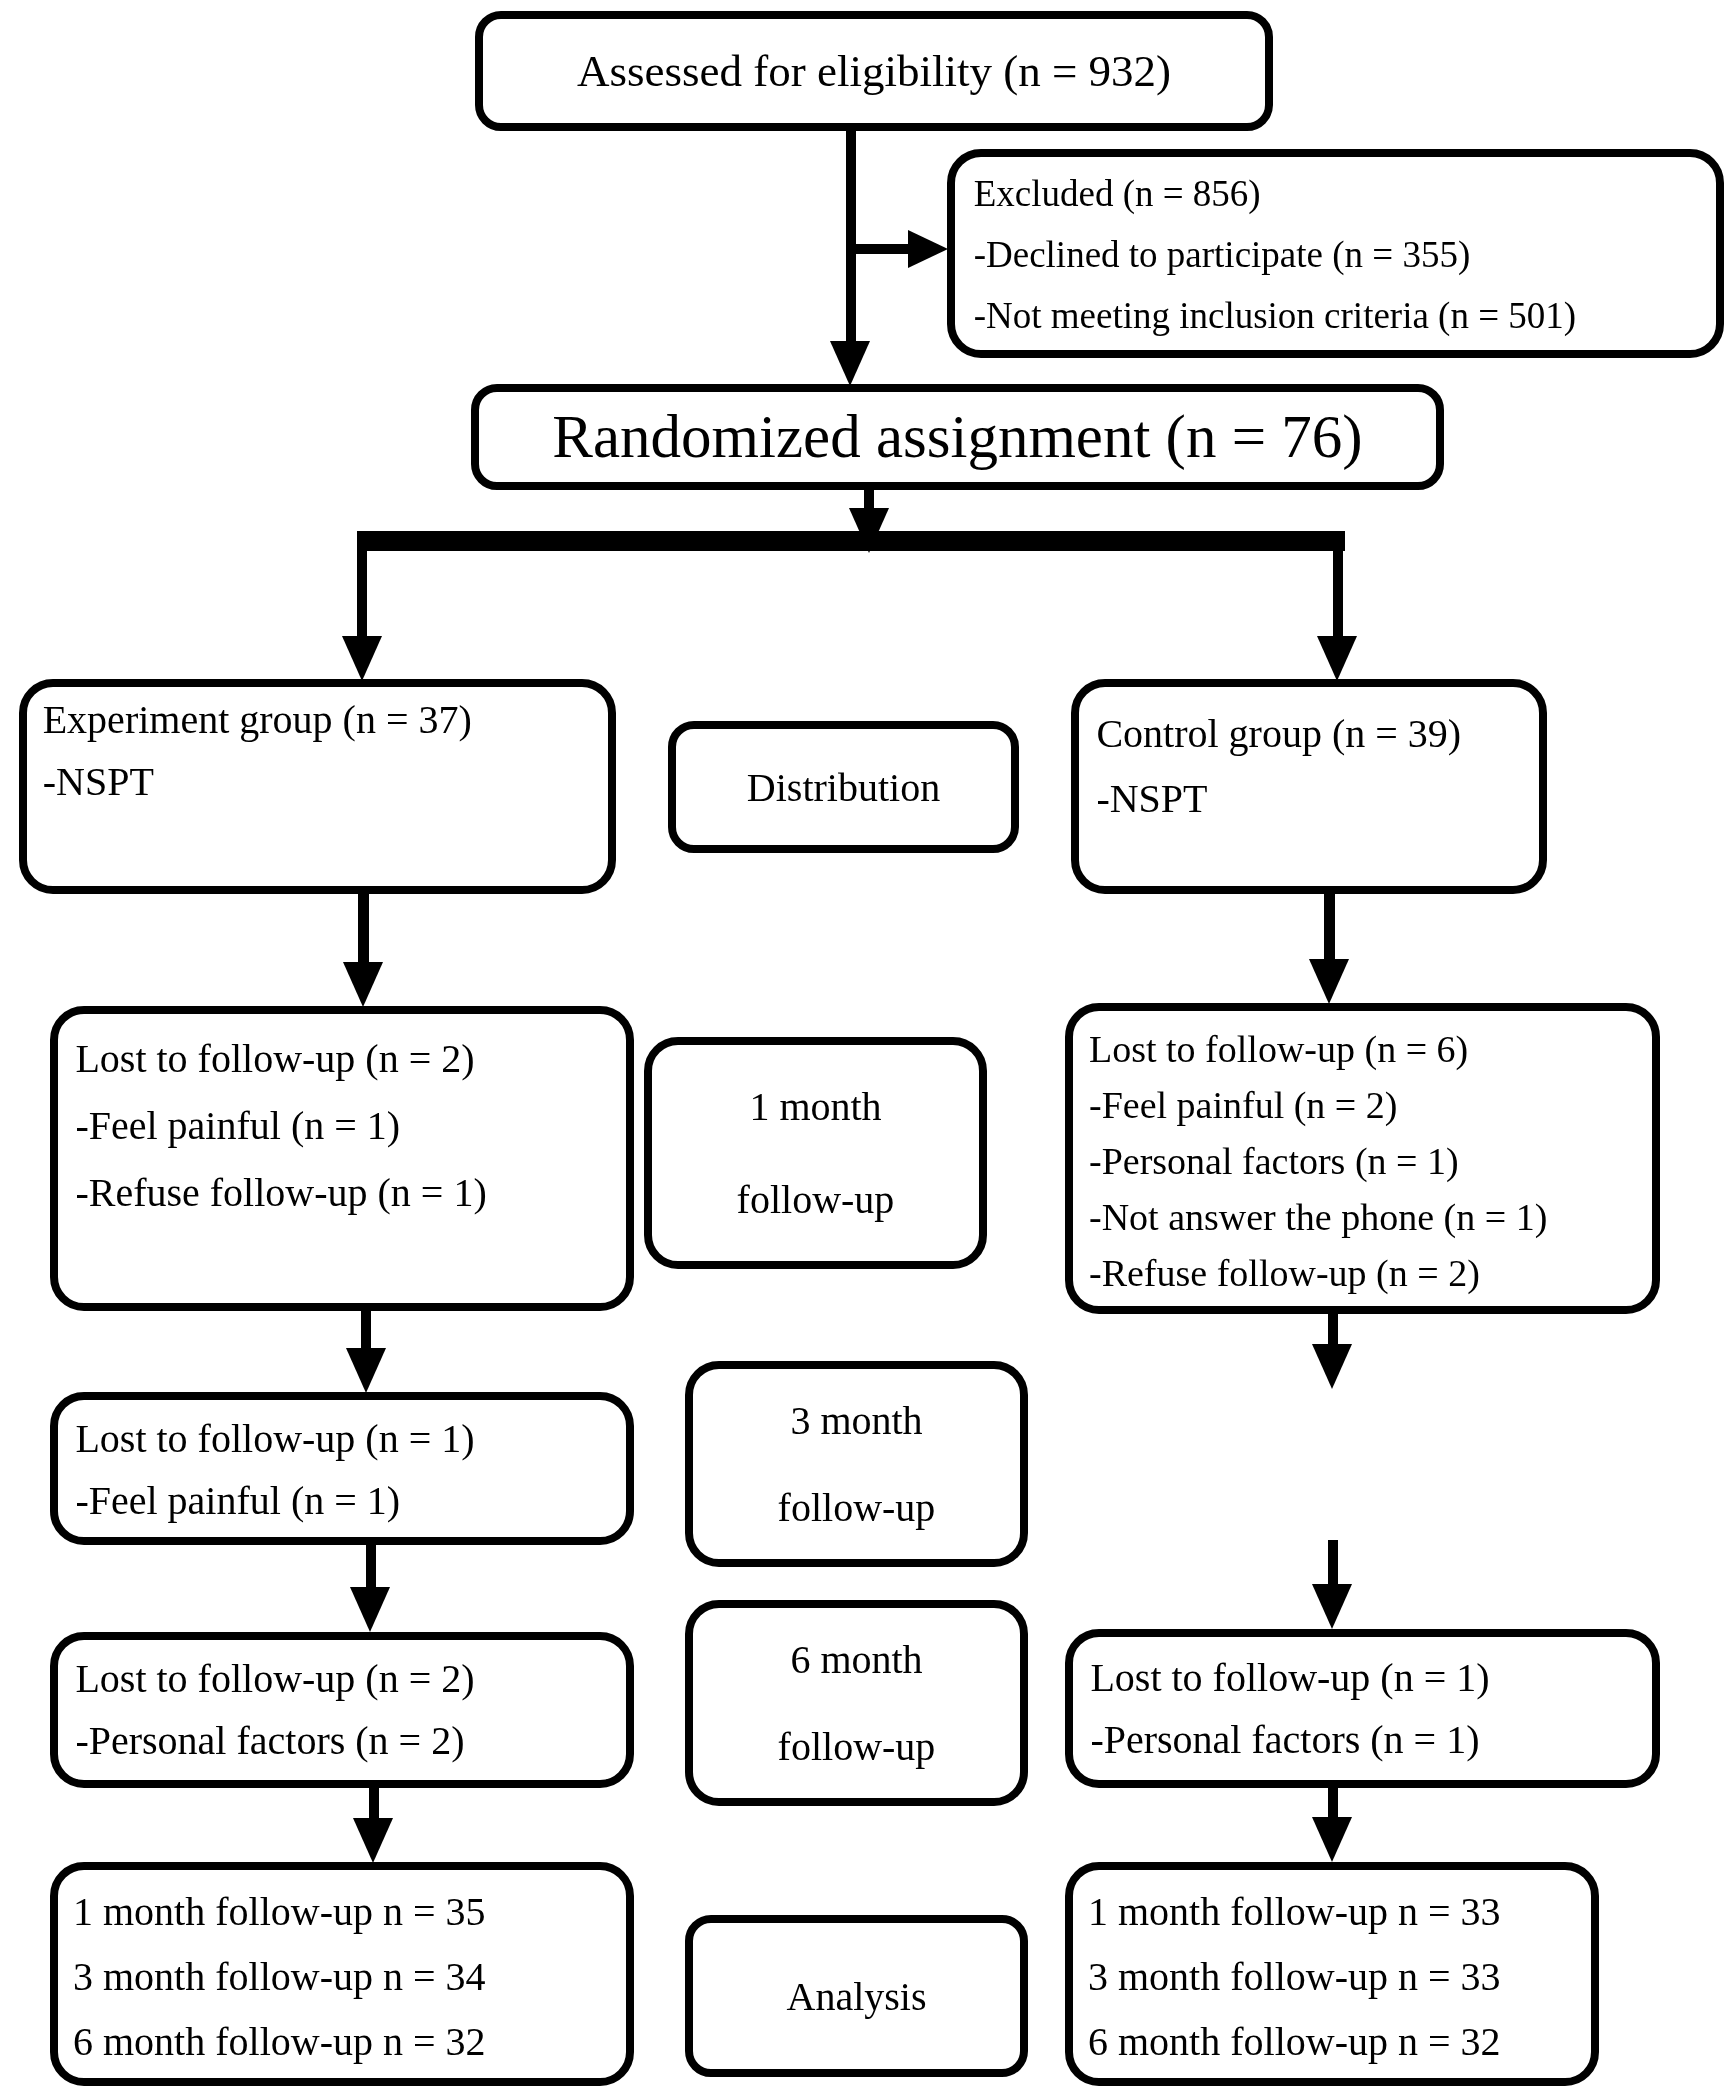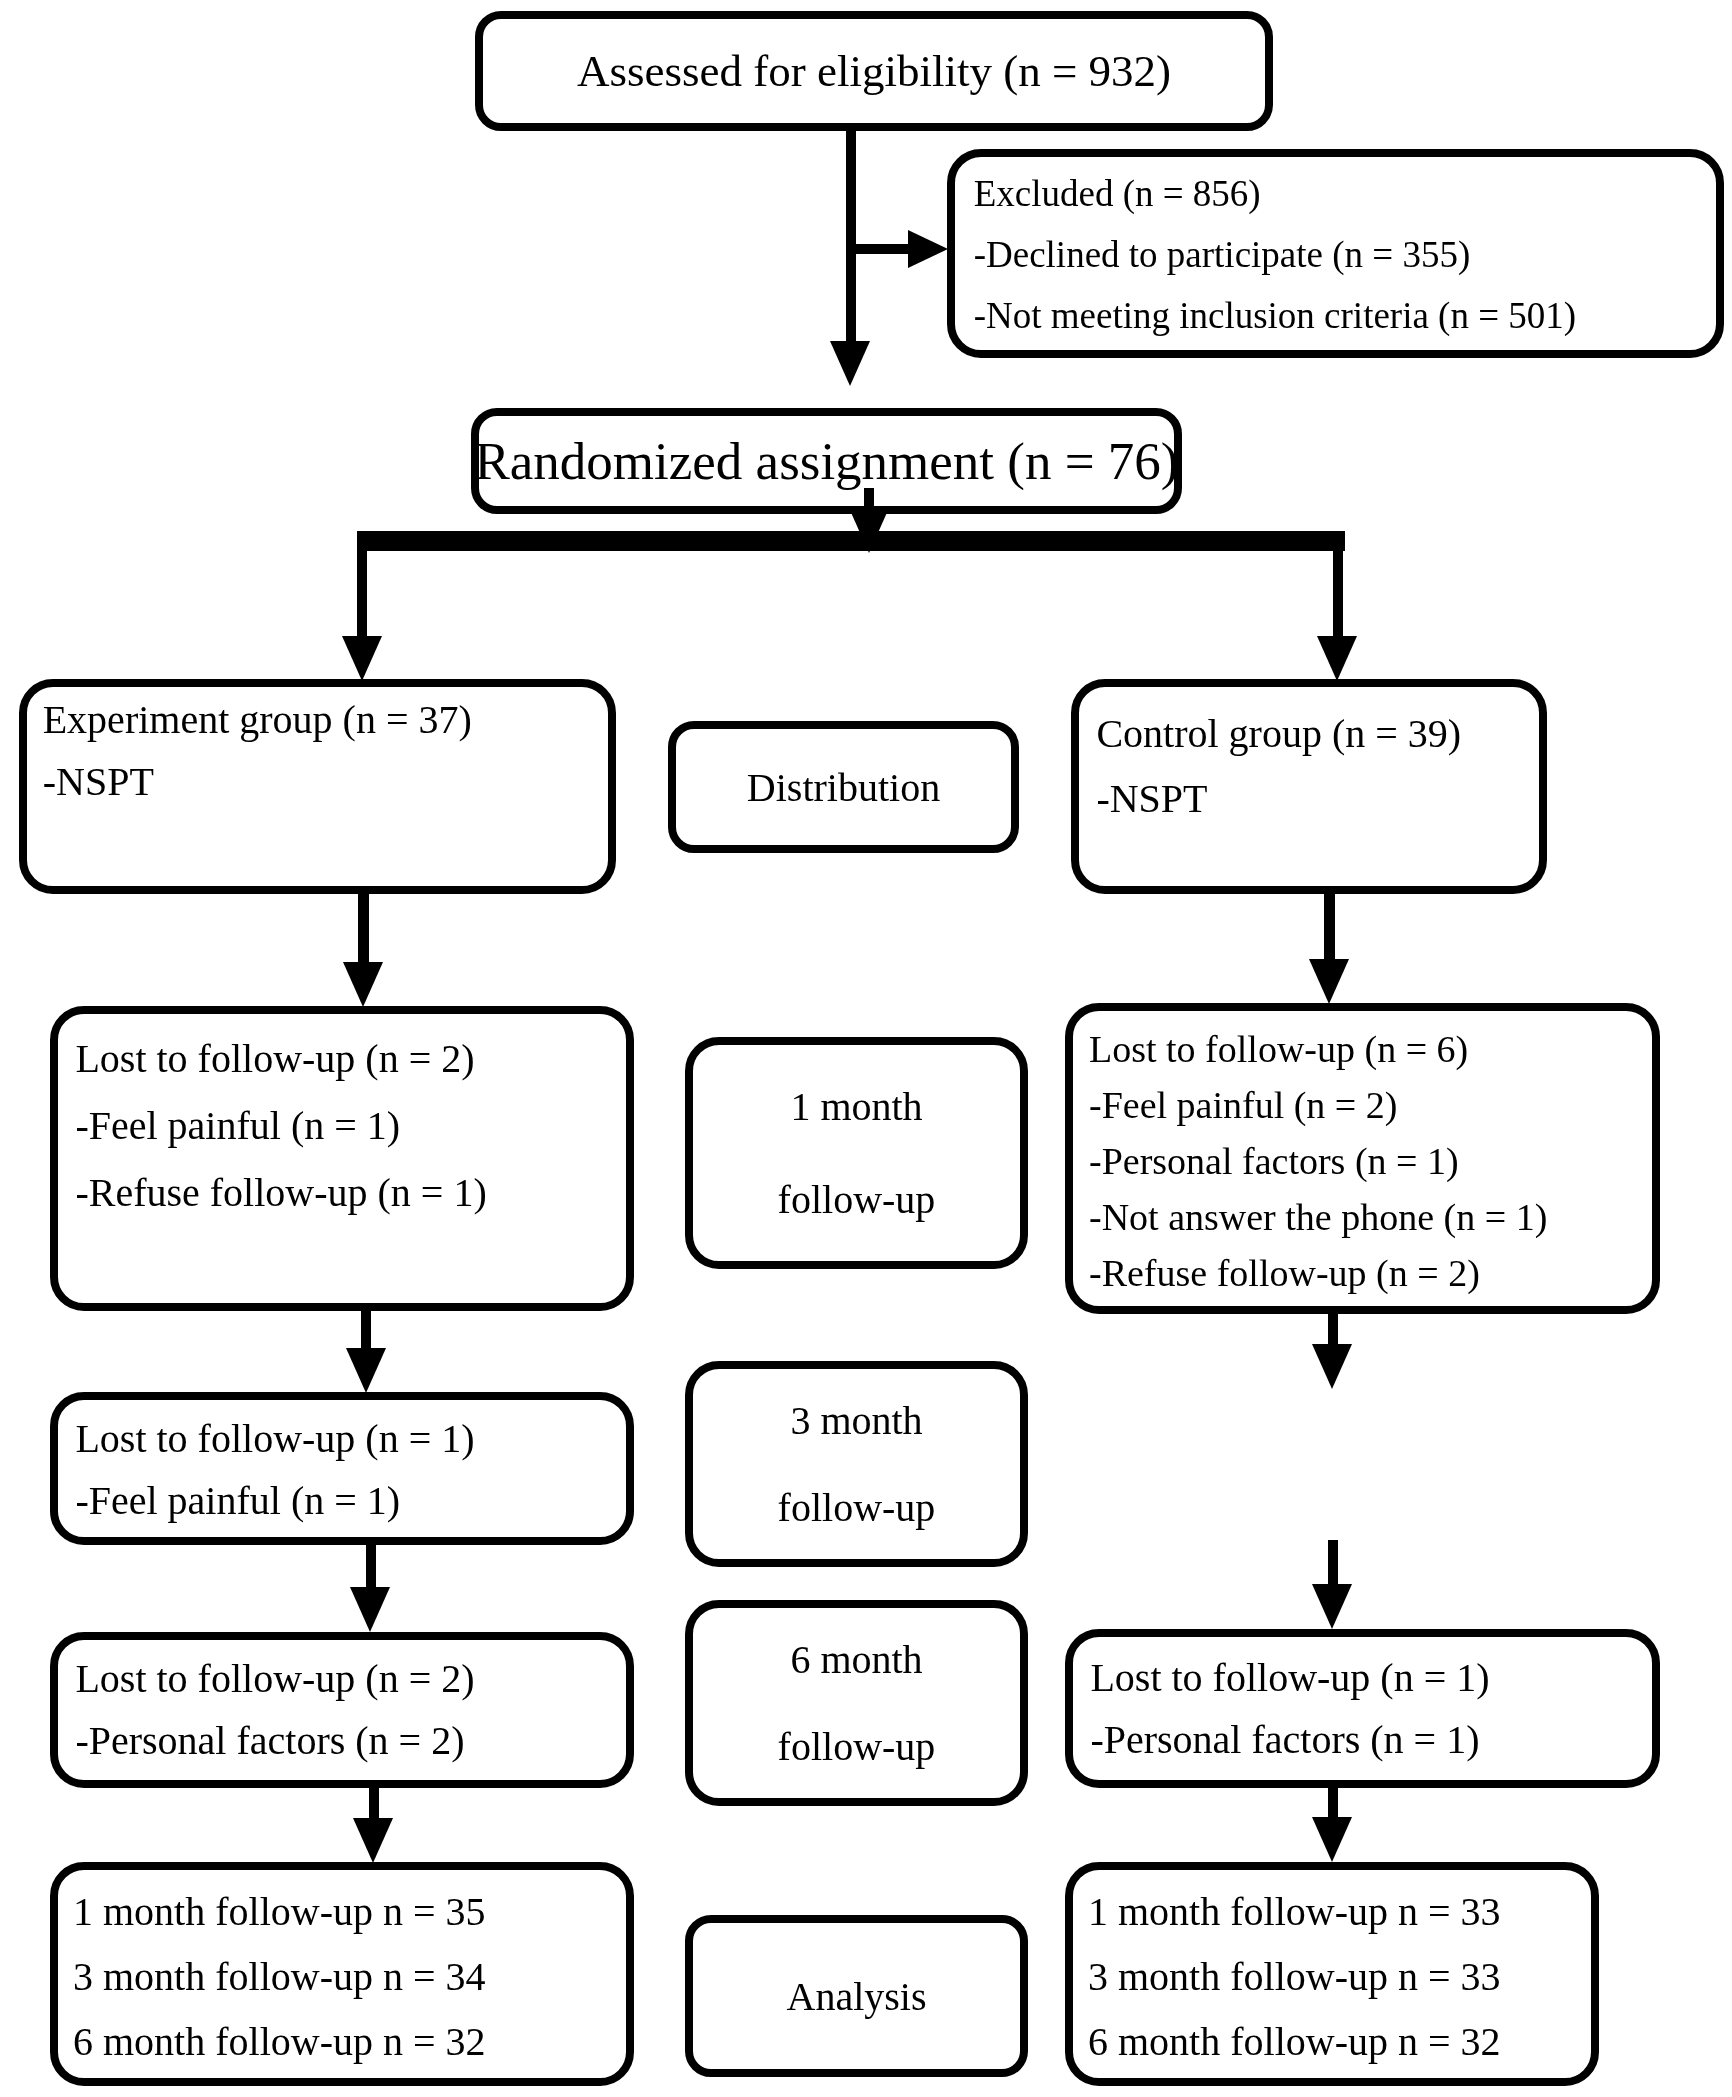--- a/index.html
+++ b/index.html
@@ -29,21 +29,21 @@
   <div class="box r40 center" style="left:475px;top:11.2px;width:798px;height:120px;font-size:45px;">
     <span class="ln">Assessed for eligibility (n = 932)</span>
   </div>
 
   <div class="box r50" style="left:947px;top:149px;width:777px;height:209px;font-size:37px;line-height:61px;padding:6.2px 0 0 18.7px;">
     <span class="ln">Excluded (n = 856)</span>
     <span class="ln">-Declined to participate (n = 355)</span>
     <span class="ln">-Not meeting inclusion criteria (n = 501)</span>
   </div>
 
-  <div class="box r40 center" style="left:471px;top:384px;width:711px;height:106px;font-size:53px;margin-top:24px;">
+  <div class="box r40 center" style="left:471px;top:384px;width:973px;height:106px;font-size:61px;">
     <span class="ln">Randomized assignment (n = 76)</span>
   </div>
 
   <div class="box r50" style="left:18.7px;top:679px;width:597px;height:215px;font-size:40px;line-height:62px;padding:2px 0 0 16px;">
     <span class="ln">Experiment group (n = 37)</span>
     <span class="ln">-NSPT</span>
   </div>
 
   <div class="box r40 center" style="left:668px;top:721px;width:351px;height:132px;font-size:40px;">
     <span class="ln">Distribution</span>
@@ -53,21 +53,21 @@
     <span class="ln">Control group (n = 39)</span>
     <span class="ln">-NSPT</span>
   </div>
 
   <div class="box r50" style="left:50px;top:1006px;width:584px;height:305px;font-size:40px;line-height:67px;padding:11.2px 0 0 17.4px;">
     <span class="ln">Lost to follow-up (n = 2)</span>
     <span class="ln">-Feel painful (n = 1)</span>
     <span class="ln">-Refuse follow-up (n = 1)</span>
   </div>
 
-  <div class="box r50 center" style="left:685px;top:1037px;width:343px;height:232px;font-size:40px;line-height:93px;flex-direction:column;">
+  <div class="box r50 center" style="left:644px;top:1037px;width:343px;height:232px;font-size:40px;line-height:93px;flex-direction:column;">
     <span class="ln">1 month</span>
     <span class="ln">follow-up</span>
   </div>
 
   <div class="box r50" style="left:1065px;top:1003px;width:595px;height:311px;font-size:38px;line-height:56px;padding:10px 0 0 16px;">
     <span class="ln">Lost to follow-up (n = 6)</span>
     <span class="ln">-Feel painful (n = 2)</span>
     <span class="ln">-Personal factors (n = 1)</span>
     <span class="ln">-Not answer the phone (n = 1)</span>
     <span class="ln">-Refuse follow-up (n = 2)</span>

